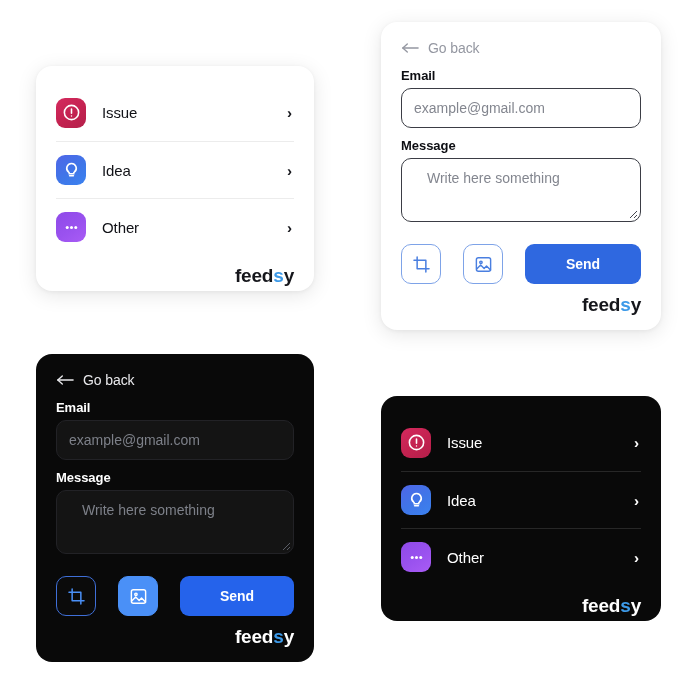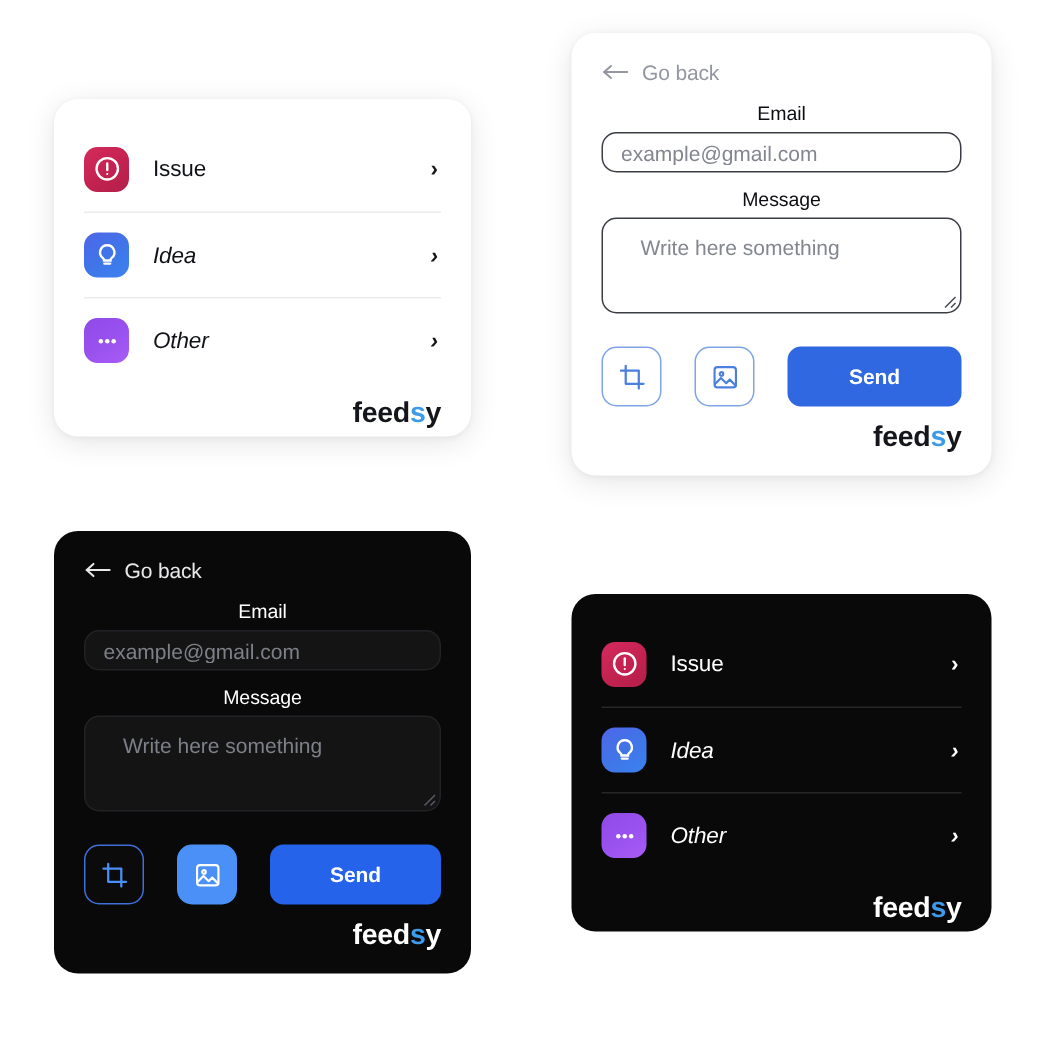--- a/index.html
+++ b/index.html
@@ -32,21 +32,21 @@
 
   
   .list-card { padding: 18px 20px 4px 20px; }
 
   .list-row {
     display: flex;
     align-items: center;
     gap: 16px;
     height: 57px;
   }
-  .list-row + .list-row { border-top: 1px solid #ececec; font-style: italic; }
+  .list-row + .list-row { border-top: 1px solid #ececec; }
   .card.dark .list-row + .list-row { border-top: 1px solid #272727; }
 
   .tile {
     width: 30px;
     height: 30px;
     border-radius: 9px;
     flex: 0 0 auto;
     display: flex;
     align-items: center;
     justify-content: center;
@@ -97,41 +97,40 @@
     font-size: 14px;
     color: #9497a1;
     margin-bottom: 12px;
     letter-spacing: -0.1px;
   }
   .card.dark .goback { color: #e9e9ec; }
   .goback .arrow { display: block; }
 
   .field-label {
     font-size: 13px;
-    font-weight: normal;
+    font-weight: bold;
     color: #0d0e13;
     margin-bottom: 5px;
     letter-spacing: -0.05px;
-    text-align: center;
   }
   .card.dark .field-label { color: #ffffff; }
 
   .input, .textarea {
     width: 100%;
     border: 1px solid #3b3d45;
     border-radius: 10px;
     background: #ffffff;
     font-family: "Liberation Sans", sans-serif;
     font-size: 14px;
     color: #83868f;
     padding: 10px 12px;
     outline: none;
     display: block;
   }
-  .input { height: 27px; }
+  .input { height: 40px; }
   .textarea {
     height: 64px;
     resize: none;
     line-height: 1.35;
     margin-bottom: 0;
     padding-left: 25px;
   }
   .input::placeholder, .textarea::placeholder { color: #83868f; }
 
   .card.dark .input, .card.dark .textarea {

